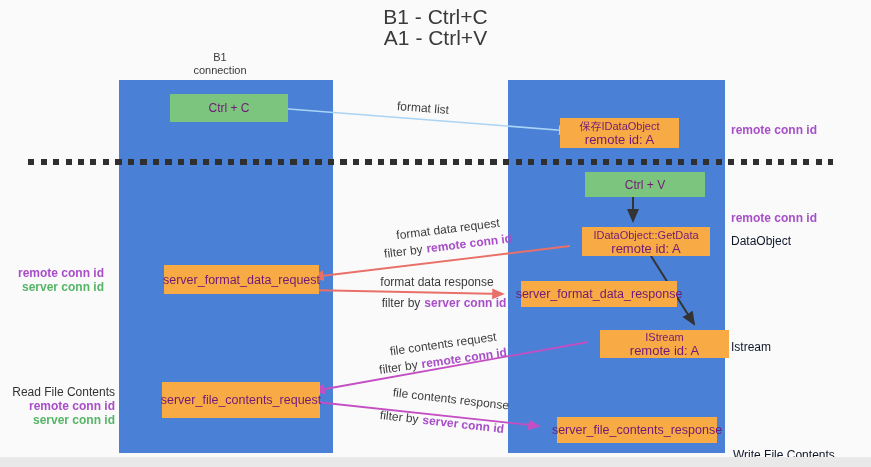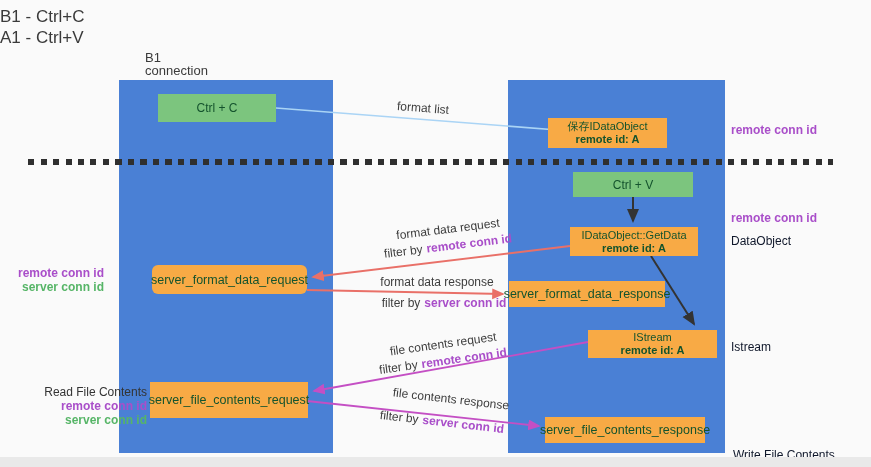--- a/index.html
+++ b/index.html
@@ -2,36 +2,36 @@
 <html><head>
 <meta charset="utf-8">
 <style>
   html,body{margin:0;padding:0;background:#fafafa;}
   .canvas{
     position:relative;width:871px;height:467px;overflow:hidden;
     background:#fafafa;
     font-family:"Liberation Sans","DejaVu Sans",sans-serif;
     color:#3a3a3a;
   }
-  .title{position:absolute;left:0;top:6px;width:871px;text-align:left;
-    font-size:17px;line-height:21px;color:#3a3a3a;}
-  .col-header{position:absolute;text-align:left;font-size:13px;line-height:13px;color:#3a3a3a;}
+  .title{position:absolute;left:0;top:6px;width:871px;text-align:center;
+    font-size:21px;line-height:21px;color:#3a3a3a;}
+  .col-header{position:absolute;text-align:center;font-size:11px;line-height:13px;color:#3a3a3a;}
   .col-header.b1{left:145px;top:51px;width:150px;}
   .col-header.a1{left:542px;top:51px;width:150px;}
   .lifeline{position:absolute;top:80px;height:373px;background:#4a80d5;}
   .lifeline.b1{left:119px;width:214px;}
   .lifeline.a1{left:508px;width:217px;}
   .dashline{position:absolute;left:28px;top:159px;width:805px;height:6px;
     background:repeating-linear-gradient(90deg,#2f2f2f 0 6px,transparent 6px 12.5px);}
   .bottom-strip{position:absolute;left:0;top:457px;width:871px;height:10px;background:#e9e9e9;}
   .node{position:absolute;display:flex;flex-direction:column;align-items:center;
-    justify-content:center;color:#14532d;text-align:center;}
+    justify-content:center;color:#701a75;text-align:center;margin-left:12px;}
   .node.green{background:#7cc57e;font-size:12px;}
   .node.orange{background:#f8aa45;font-size:12.5px;}
-  .node .l2{font-size:11px;line-height:13px;font-weight:bold;}
+  .node .l2{font-size:13px;line-height:13px;}
   .node .l1{font-size:11px;line-height:13px;}
   .mlabel{position:absolute;white-space:nowrap;font-size:12px;color:#3d3d3d;}
   .purple{color:#a94ec9;font-weight:700;}
   .greenx{color:#56b567;font-weight:700;}
   .side{position:absolute;white-space:nowrap;font-size:12px;}
   .side.plain{color:#0f172a;}
   .leftblock{position:absolute;text-align:right;font-size:12px;line-height:14px;}
   .fb{padding-right:4px;}
   svg.arrows{position:absolute;left:0;top:0;pointer-events:none;}
 </style>
@@ -92,21 +92,21 @@
 
   <div class="node green" style="left:573px;top:172px;width:120px;height:25px;">
     <div>Ctrl + V</div>
   </div>
 
   <div class="node orange" style="left:570px;top:227px;width:128px;height:29px;">
     <div class="l1">IDataObject::GetData</div>
     <div class="l2">remote id: A</div>
   </div>
 
-  <div class="node orange" style="left:152px;top:265px;width:155px;height:29px;border-radius:6px;">
+  <div class="node orange" style="left:152px;top:265px;width:155px;height:29px;">
     <div>server_format_data_request</div>
   </div>
 
   <div class="node orange" style="left:509px;top:281px;width:156px;height:26px;text-align:right;">
     <div>server_format_data_response</div>
   </div>
 
   <div class="node orange" style="left:588px;top:330px;width:129px;height:28px;">
     <div class="l1">IStream</div>
     <div class="l2">remote id: A</div>
@@ -145,21 +145,21 @@
   <div class="side purple" style="left:731px;top:123px;">remote conn id</div>
   <div class="side purple" style="left:731px;top:211px;">remote conn id</div>
   <div class="side plain" style="left:731px;top:234px;">DataObject</div>
   <div class="side plain" style="left:731px;top:340px;">Istream</div>
   <div class="side plain" style="left:733px;top:424px;margin-top:24px;">Write File Contents</div>
 
   <div class="leftblock" style="left:8px;top:266px;width:96px;">
     <div class="purple">remote conn id</div>
     <div class="greenx">server conn id</div>
   </div>
-  <div class="leftblock" style="left:8px;top:385px;width:107px;margin-left:32px;">
+  <div class="leftblock" style="left:8px;top:385px;width:107px;">
     <div style="color:#333;">Read File Contents</div>
     <div class="purple">remote conn id</div>
     <div class="greenx">server conn id</div>
   </div>
 
   <div class="bottom-strip"></div>
 
 </div>
 
 </body></html>

